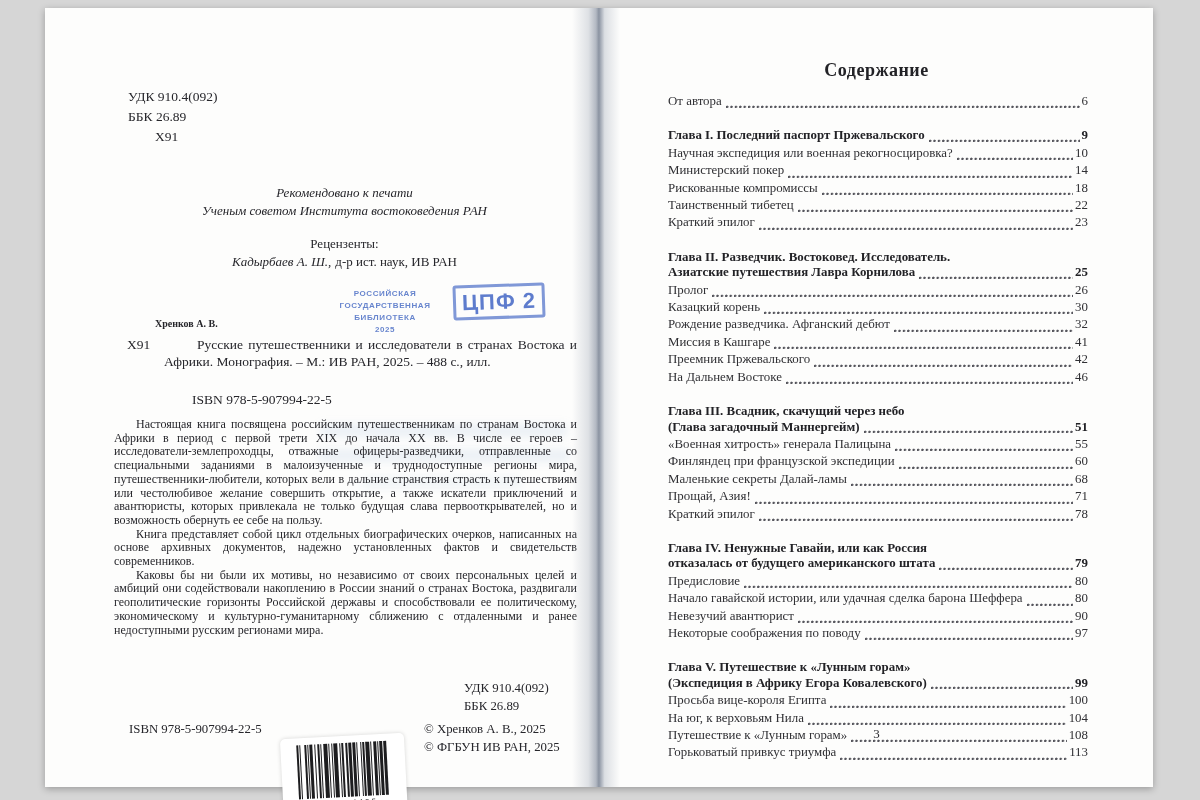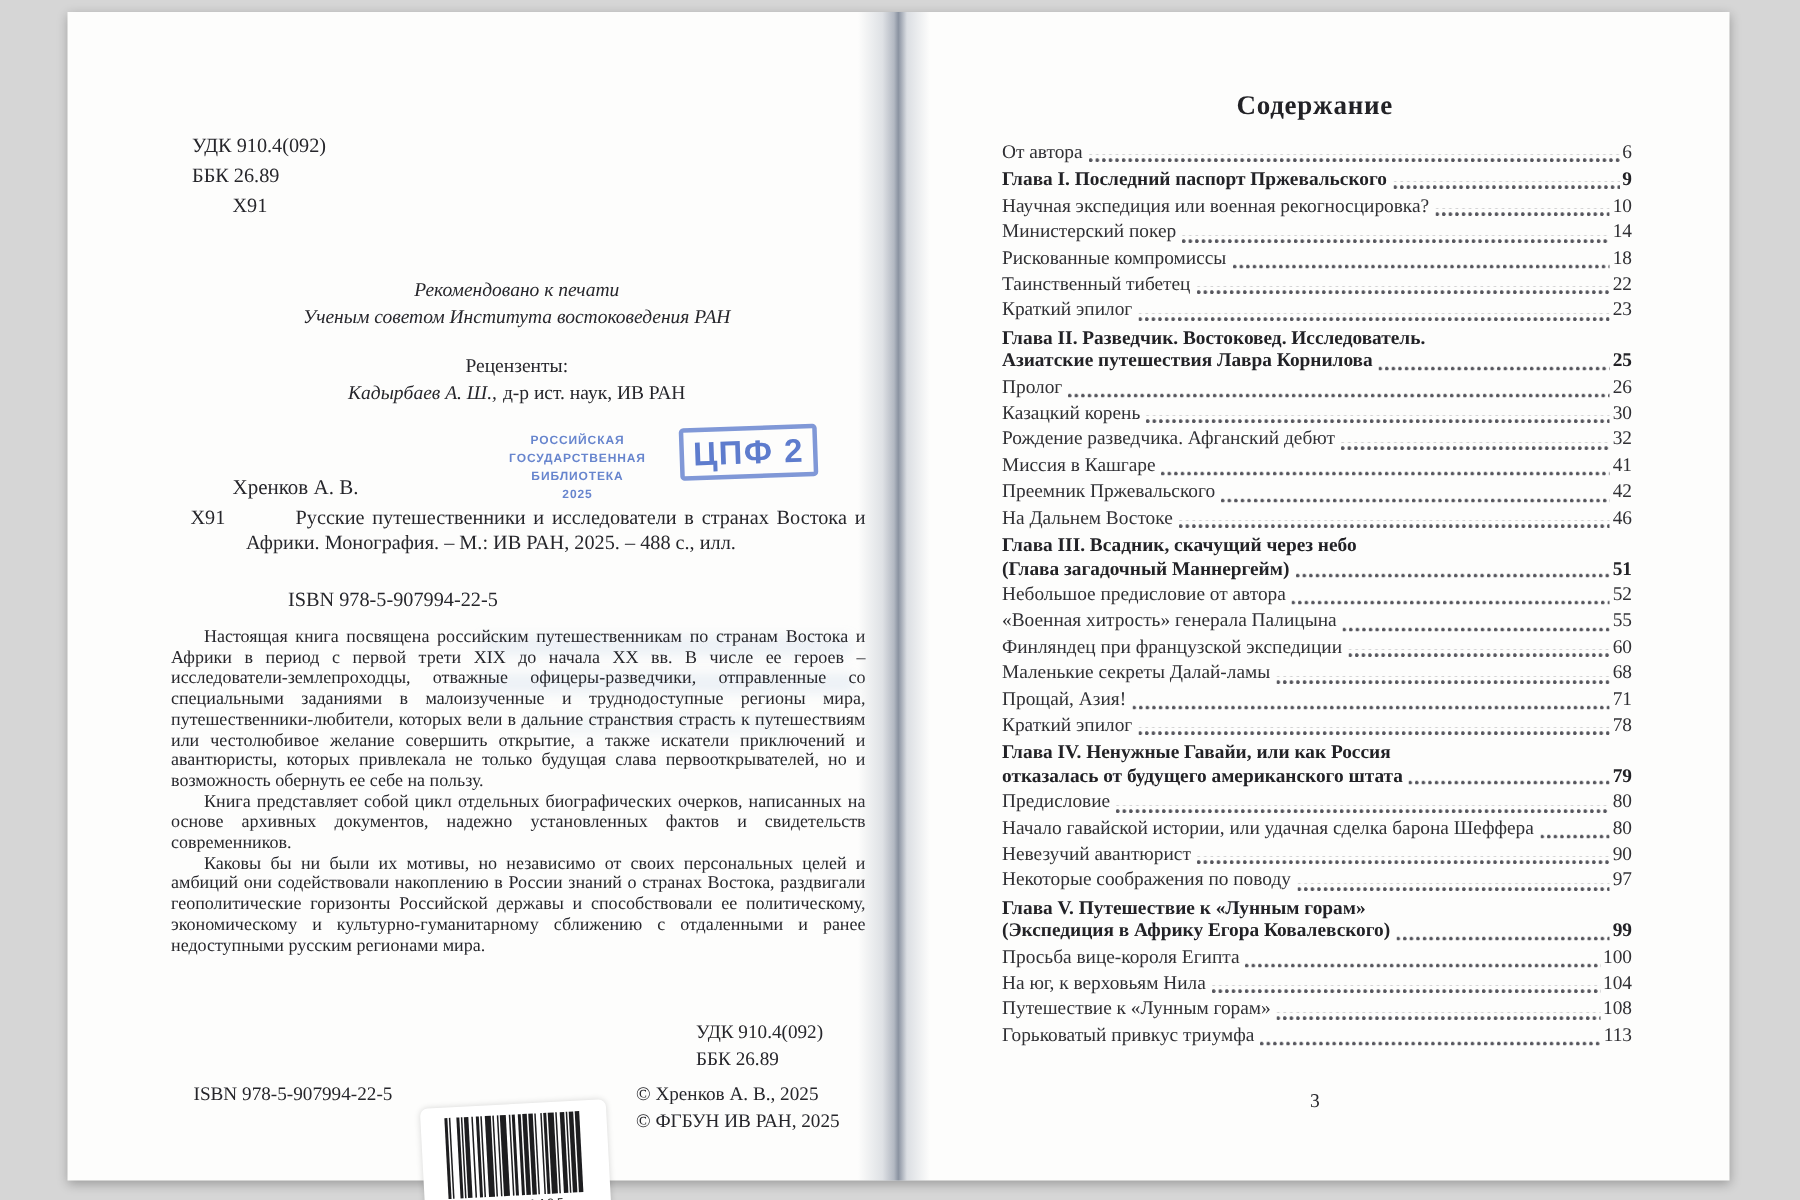--- a/index.html
+++ b/index.html
@@ -39,21 +39,21 @@
   .rev-name .nm{font-style:italic;}
   .rev-name .dg{margin-left:4px;}
   .stamp-lib{position:absolute;left:243px;top:243px;width:160px;text-align:center;
     color:#5b7bca;font-family:"Liberation Sans",sans-serif;font-size:8px;font-weight:bold;
     line-height:12px;letter-spacing:.6px;opacity:.92;}
   .stamp-box{position:absolute;left:391px;top:239px;width:86px;height:29px;
     border:3px solid rgba(79,112,200,.8);border-radius:3px;transform:rotate(-2deg);
     display:flex;align-items:center;justify-content:center;
     color:#4d6fc8;font-family:"Liberation Sans",sans-serif;font-size:22px;font-weight:bold;
     letter-spacing:1px;opacity:.9;}
-  .author-head{position:absolute;left:93px;top:273px;font-size:14px;font-weight:normal;}
+  .author-head{position:absolute;left:93px;top:273px;font-size:10px;font-weight:bold;}
   .entry{position:absolute;left:102px;top:291px;width:413px;font-size:13.5px;line-height:17px;text-align:justify;}
   .entry-code{position:absolute;left:-37px;top:0;}
   .entry p{margin:0;text-indent:33px;}
   .entry-isbn{position:absolute;left:130px;top:347px;font-size:13.5px;}
   .annotation{position:absolute;left:52px;top:373px;width:463px;font-size:12px;
     line-height:13.7px;text-align:justify;}
   .annotation p{margin:0;text-indent:22px;}
   .udc-bottom{position:absolute;left:402px;top:634px;font-size:12.8px;line-height:18px;}
   .isbn-bottom{position:absolute;left:67px;top:677px;font-size:12.8px;}
   .copyright{position:absolute;left:362px;top:675px;font-size:12.8px;line-height:18px;}
@@ -70,21 +70,21 @@
   
   .toc-title{position:absolute;left:0;top:52px;width:100%;text-align:center;
     font-size:18px;font-weight:bold;letter-spacing:.5px;margin:0;color:#222226;}
   .toc{position:absolute;left:68px;top:85px;width:420px;font-size:12.9px;color:#303034;}
   .toc-row{display:flex;align-items:flex-end;line-height:17.4px;}
   .toc-text{white-space:nowrap;}
   .toc-leader{flex:1 1 auto;min-width:12px;align-self:flex-end;height:5px;margin:0 2px 2px 4px;
     background-image:radial-gradient(circle at 1.1px 3.8px,#55555c 1px,rgba(0,0,0,0) 1.5px);
     background-size:4.4px 5px;background-repeat:repeat-x;}
   .toc-page{white-space:nowrap;}
-  .toc-entry.chapter{font-weight:bold;color:#222226;margin:2px 0 1px;}
+  .toc-entry.chapter{font-weight:bold;color:#222226;margin:18px 0 1px;}
   .toc-entry.chapter .toc-line,
   .toc-entry.chapter .toc-row{line-height:15.4px;}
   .folio{position:absolute;left:0;top:718px;width:100%;text-align:center;font-size:13px;}
 </style>
 </head>
 <body>
 
 <div class="stage">
   <div class="book">
 
@@ -315,27 +315,20 @@
           <div class="toc-entry chapter">
             <div class="toc-line">Глава III. Всадник, скачущий через небо</div>
             <div class="toc-row">
               <span class="toc-text">(Глава загадочный Маннергейм)</span>
               <span class="toc-leader"></span>
               <span class="toc-page">51</span>
             </div>
           </div>
           <div class="toc-entry">
             <div class="toc-row">
-              <span class="toc-text">Небольшое предисловие от автора</span>
-              <span class="toc-leader"></span>
-              <span class="toc-page">52</span>
-            </div>
-          </div>
-          <div class="toc-entry">
-            <div class="toc-row">
               <span class="toc-text">«Военная хитрость» генерала Палицына</span>
               <span class="toc-leader"></span>
               <span class="toc-page">55</span>
             </div>
           </div>
           <div class="toc-entry">
             <div class="toc-row">
               <span class="toc-text">Финляндец при французской экспедиции</span>
               <span class="toc-leader"></span>
               <span class="toc-page">60</span>

